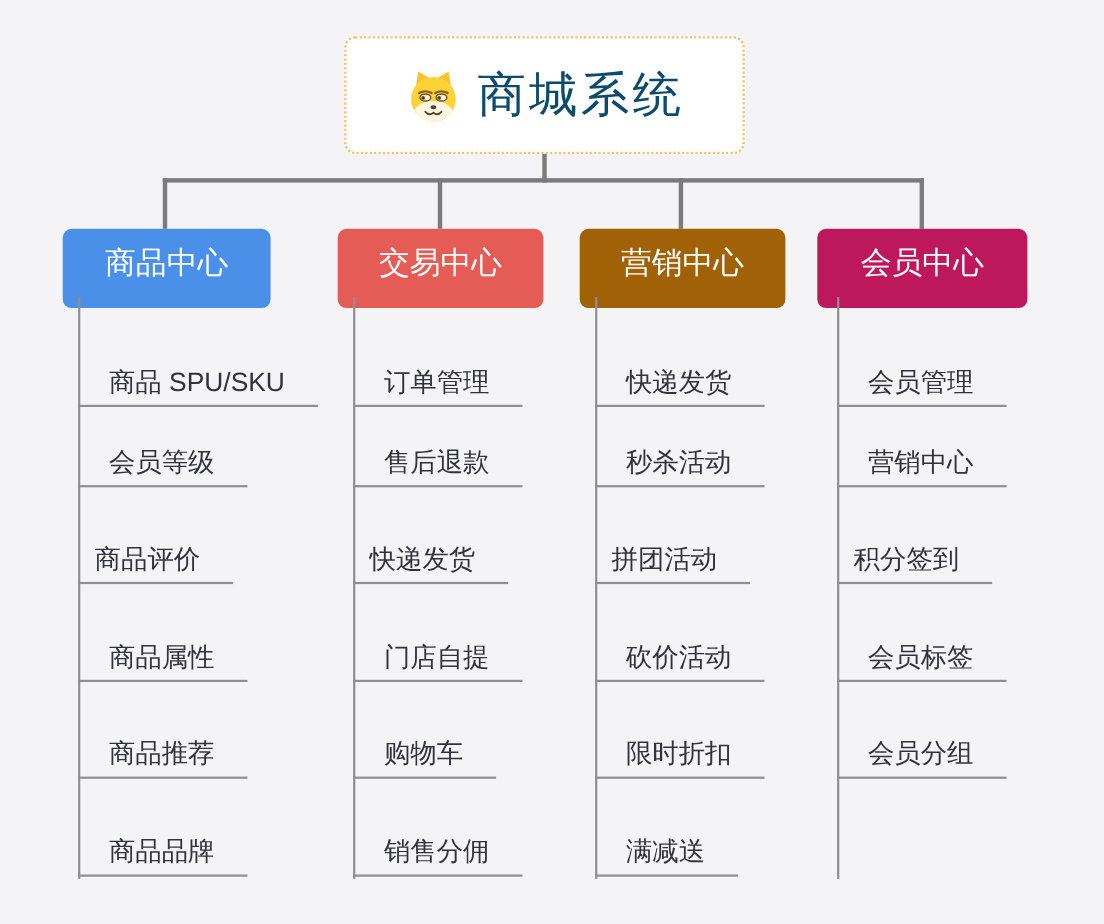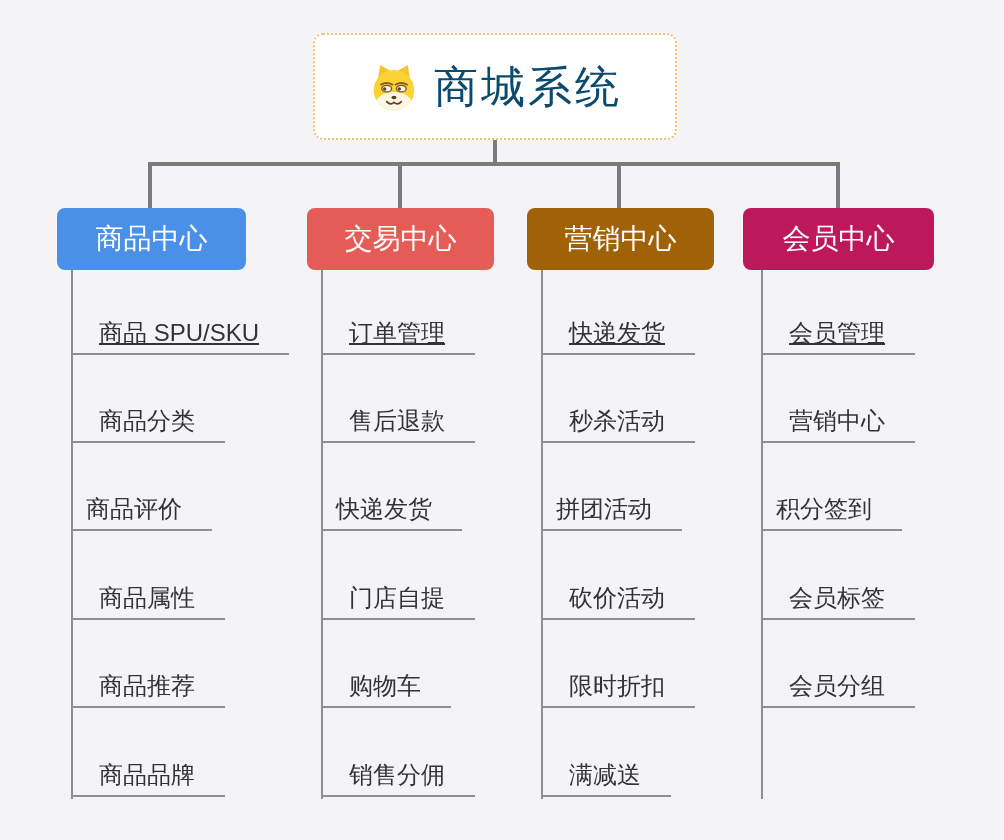--- a/index.html
+++ b/index.html
@@ -22,21 +22,21 @@
     display:flex;align-items:center;justify-content:center;
   }
   .root-node .dog{width:52px;height:52px;margin-right:14px;flex:0 0 auto;}
   .root-title{
     font-size:44px;line-height:1;color:#0c4a6e;
     letter-spacing:3px;white-space:nowrap;
   }
 
   
   .branch-header{
-    position:absolute;top:208px;height:62px;border-radius:8px;
+    position:absolute;top:208px;height:72px;border-radius:8px;
     color:#ffffff;font-size:28px;line-height:62px;text-align:center;
     white-space:nowrap;
   }
   .bh0{left:57px;width:189px;}
   .bh1{left:307px;width:187px;}
   .bh2{left:527px;width:187px;}
   .bh3{left:743px;width:191px;}
 
   
   .column{position:absolute;top:270px;width:260px;height:540px;}
@@ -47,21 +47,21 @@
   .vline{position:absolute;left:0;top:0;width:2px;height:529px;background:#8f8f8f;}
   .leaf{
     position:absolute;left:0;
     height:40px;line-height:40px;
     padding:0 30px 0 28px;
     width:max-content;
     border-bottom:2px solid #8f8f8f;
     font-size:24px;color:#32323a;
     white-space:nowrap;
   }
-  .leaf:nth-of-type(2){top:43px;text-decoration:underline;}
+  .leaf:nth-of-type(2){top:58px;}
   .leaf:nth-of-type(3){top:131px;}
   .leaf:nth-of-type(4){top:219px;padding-left:15px;}
   .leaf:nth-of-type(5){top:308px;}
   .leaf:nth-of-type(6){top:396px;}
   .leaf:nth-of-type(7){top:485px;}
 </style>
 </head>
 <body>
 
 <div id="stage">
@@ -97,21 +97,21 @@
   </div>
 
   <div class="branch-header bh0" style="background: rgb(74, 144, 232);">商品中心</div>
   <div class="branch-header bh1" style="background: rgb(228, 92, 85);">交易中心</div>
   <div class="branch-header bh2" style="background: #a16207;">营销中心</div>
   <div class="branch-header bh3" style="background: #be185d;">会员中心</div>
 
   <div class="column col0">
     <div class="vline"></div>
     <div class="leaf">商品 SPU/SKU</div>
-    <div class="leaf">商品分类</div>
+    <div class="leaf">会员等级</div>
     <div class="leaf">商品评价</div>
     <div class="leaf">商品属性</div>
     <div class="leaf">商品推荐</div>
     <div class="leaf">商品品牌</div>
   </div>
 
   <div class="column col1">
     <div class="vline"></div>
     <div class="leaf">订单管理</div>
     <div class="leaf">售后退款</div>

